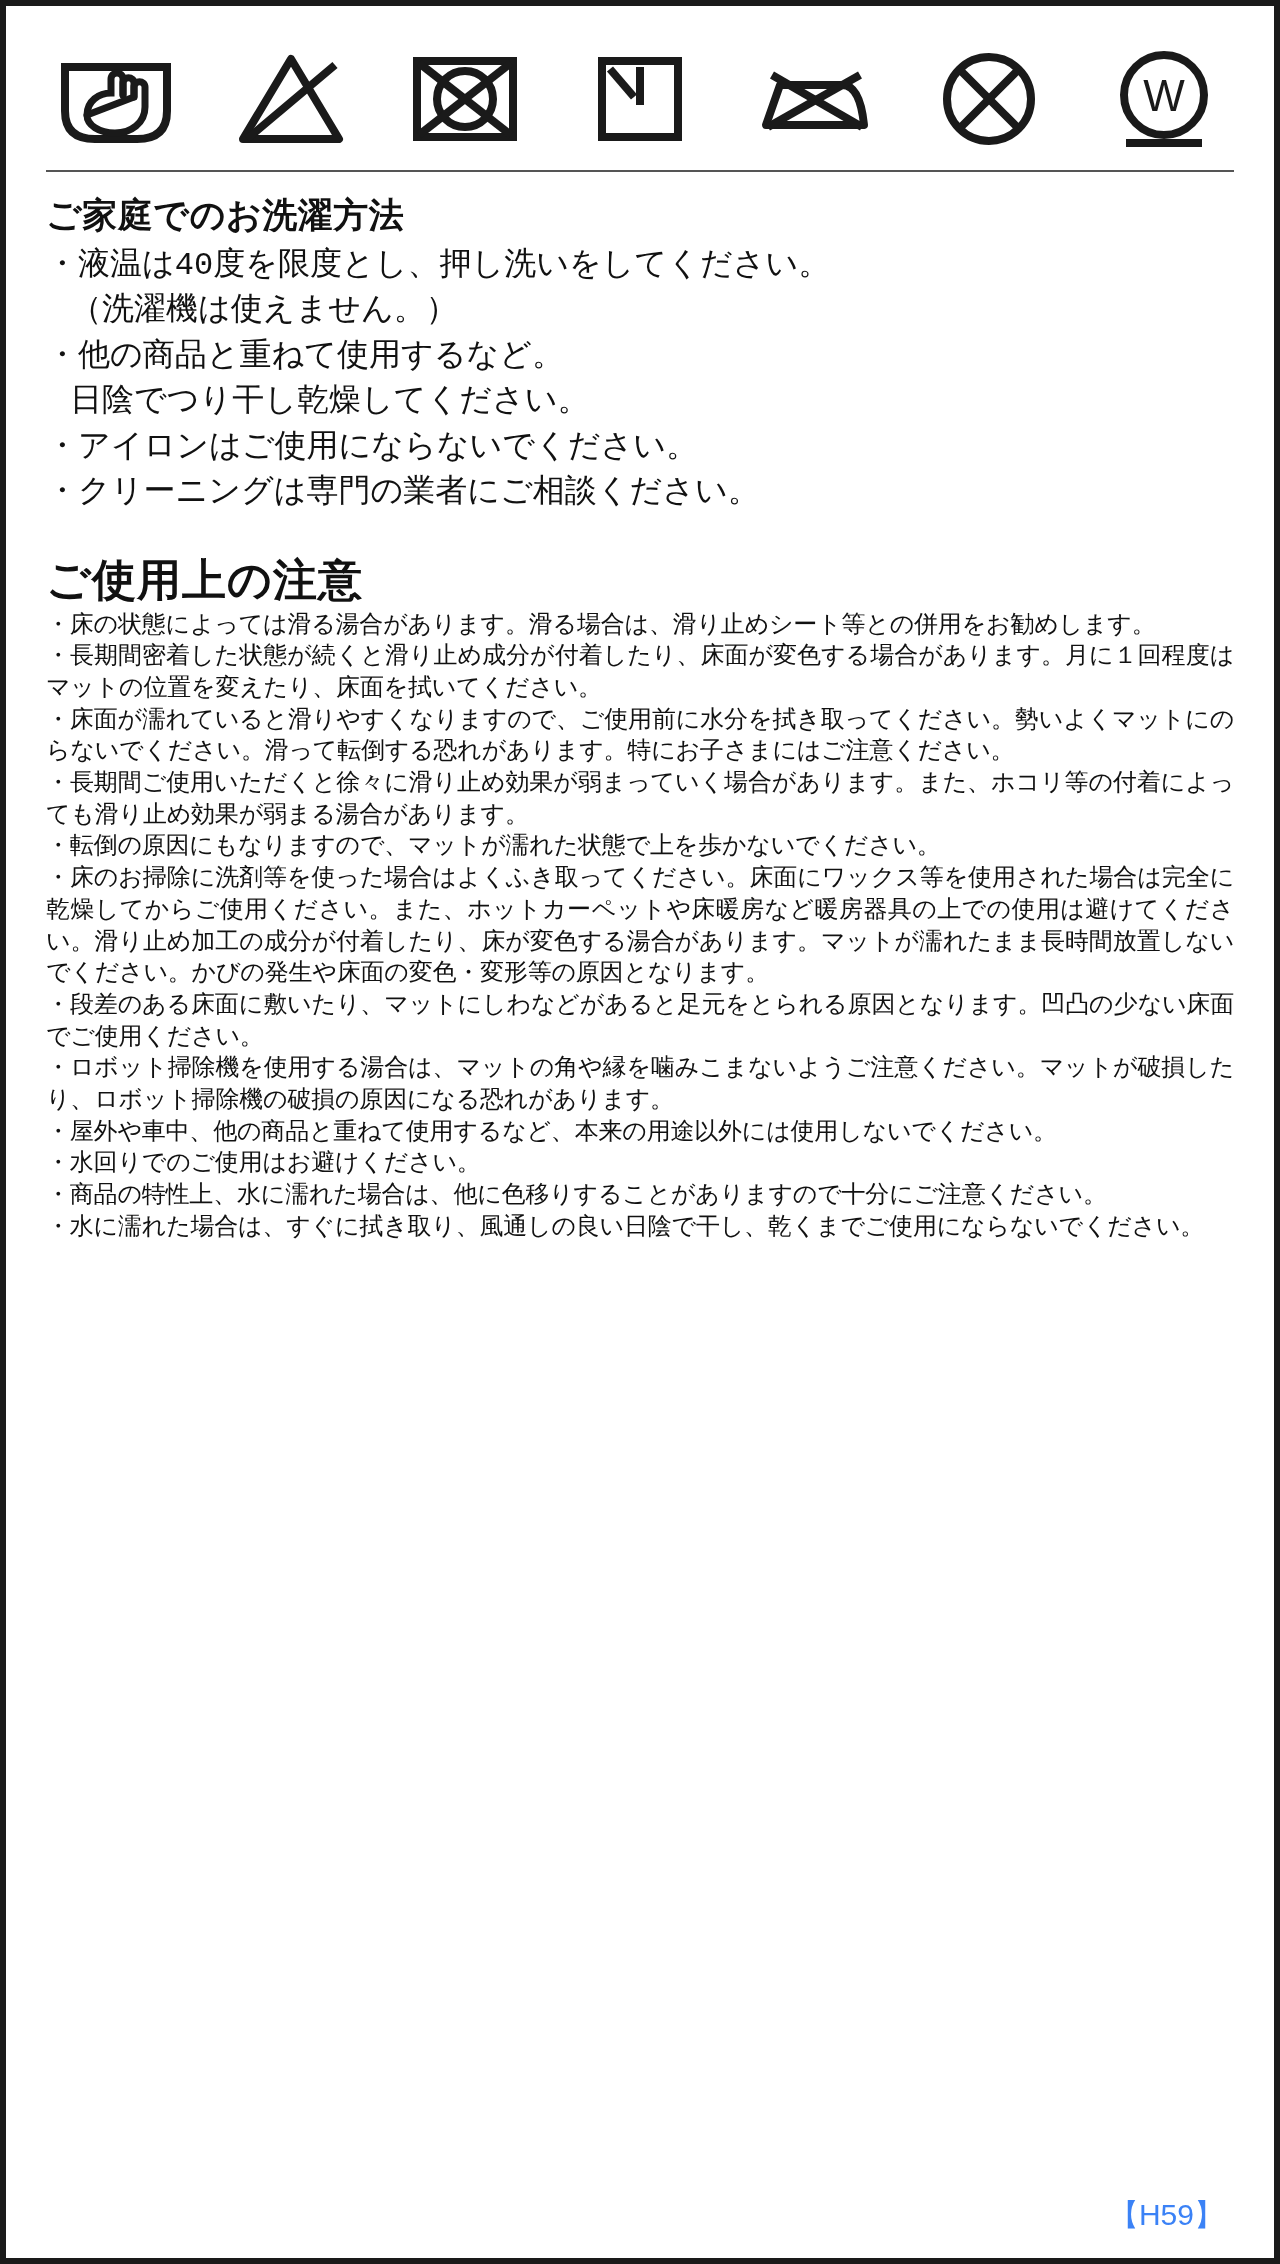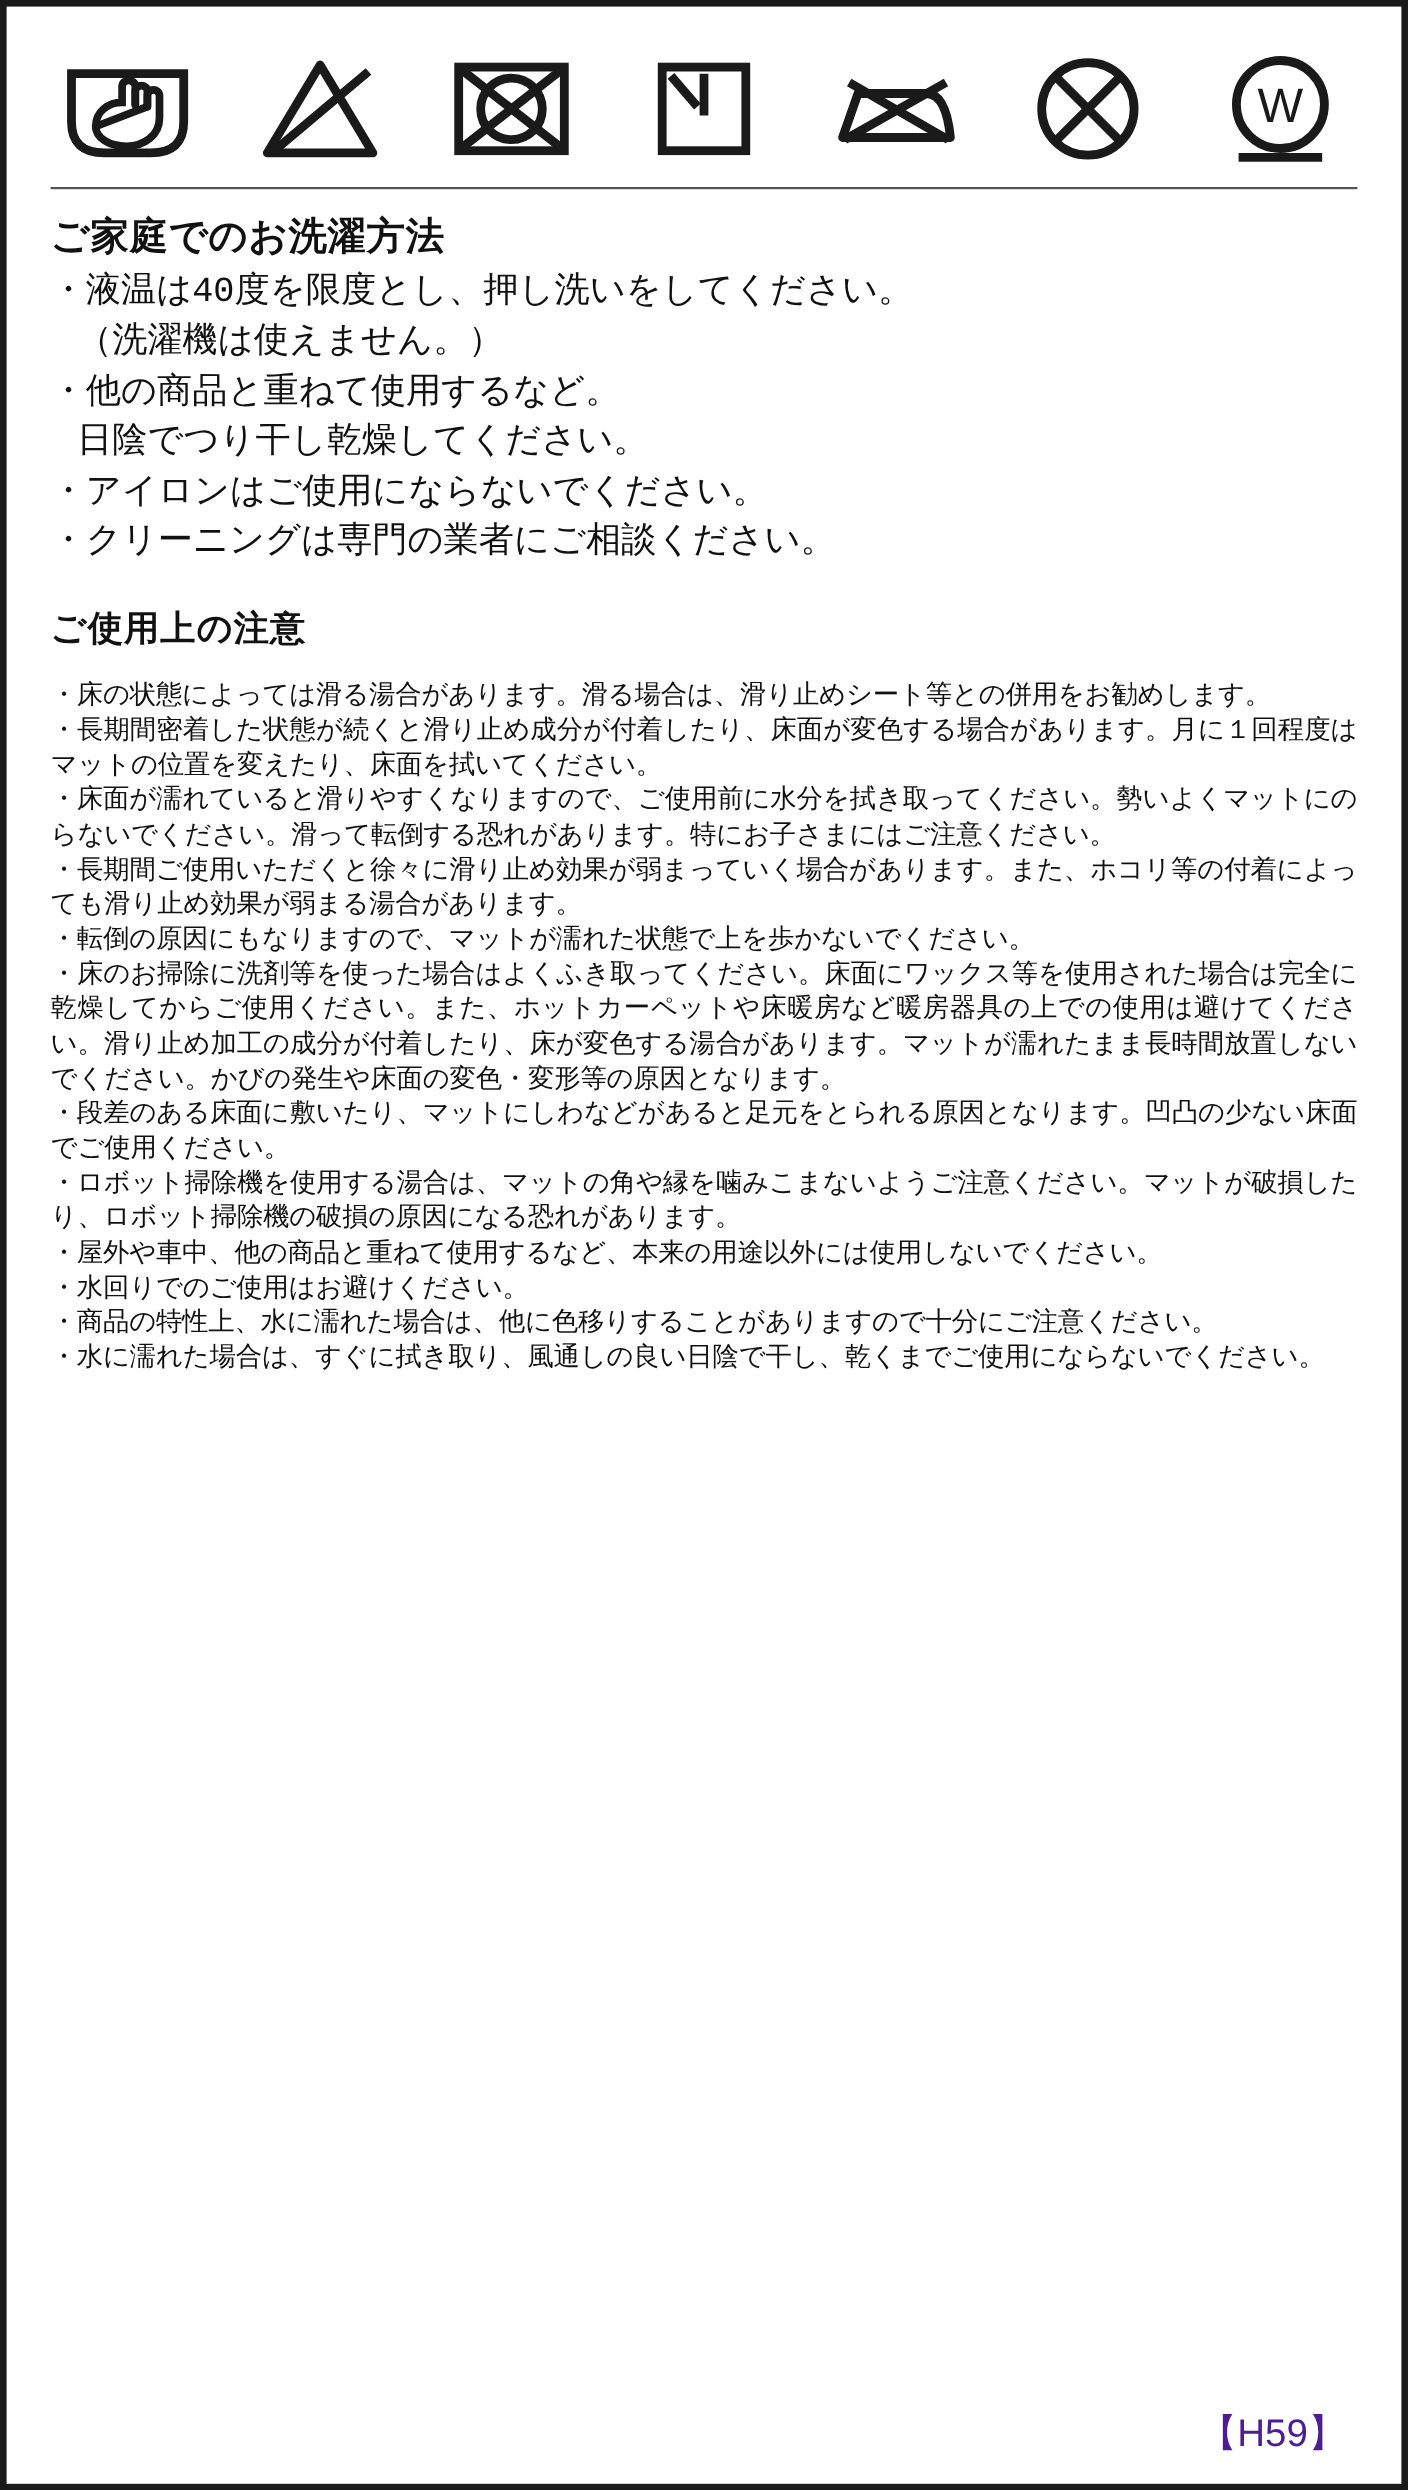--- a/index.html
+++ b/index.html
@@ -67,41 +67,41 @@
     color: #111111;
     font-family: Liberation Mono, monospace;
   }
   .section.care .para.indent {
     text-indent: 24px;
   }
   .section.notes {
     margin-top: 30px;
   }
   .section.notes .section-title {
-    font-size: 32px;
+    font-size: 44px;
     letter-spacing: 1px;
-    margin-bottom: 24px;
+    margin-bottom: 0;
   }
   .section.notes .para {
     font-size: 24px;
     line-height: 1.32;
     letter-spacing: -0.2px;
     margin: 0;
     color: #111111;
     text-align: justify;
     text-justify: inter-character;
   }
   .footer-code {
     margin-top: auto;
     text-align: right;
-    font-size: 35px;
+    font-size: 30px;
     letter-spacing: 0px;
     padding-right: 16px;
     padding-bottom: 4px;
-    color: #4c1d95;
+    color: #3b82f6;
   }
 </style>
 </head>
 <body>
 
 <div class="label-card">
 
   <div class="symbol-row">
 
     <div class="symbol">

